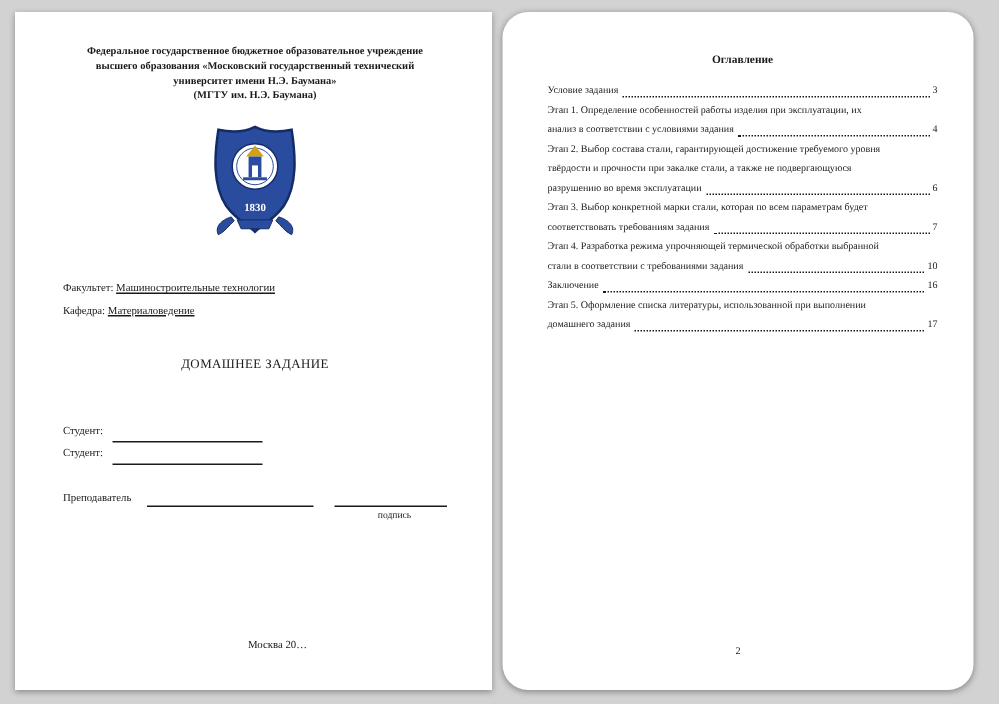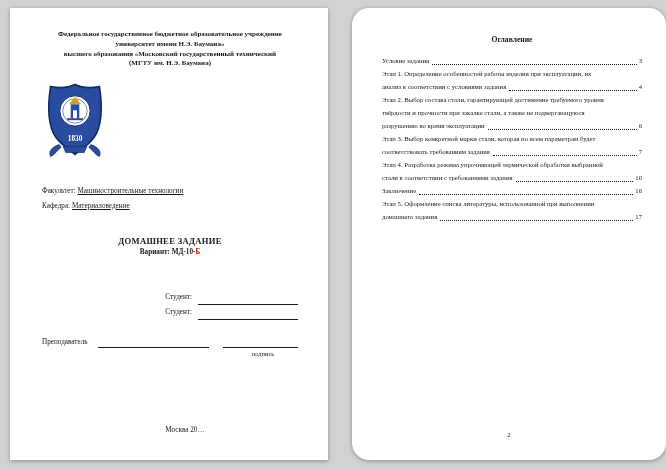--- a/index.html
+++ b/index.html
@@ -7,21 +7,21 @@
     padding: 0;
     width: 666px;
     height: 469px;
     background: #d2d2d2;
     font-family: "Liberation Serif", "DejaVu Serif", serif;
     color: #1a1a1a;
     overflow: hidden;
   }
   .canvas {
     display: flex;
-    gap: 24px;
+    gap: 7px;
     padding: 8px 10px;
     box-sizing: border-box;
     width: 666px;
     height: 469px;
   }
   .page {
     background: #ffffff;
     box-shadow: 0 1px 4px rgba(0,0,0,0.35);
     box-sizing: border-box;
     position: relative;
@@ -45,39 +45,40 @@
     text-align: center;
   }
   .doc-header .hline {
     font-size: 7px;
     font-weight: bold;
     line-height: 9.8px;
     white-space: nowrap;
   }
   .emblem-wrap {
     margin-top: 12px;
+    text-align: center;
   }
   .fac-block {
     margin-top: 18px;
     font-size: 7.2px;
   }
   .fac-block .fac-row {
     line-height: 14.5px;
     white-space: nowrap;
   }
   .fac-value {
     text-decoration: underline;
   }
   .title-block {
     margin-top: 22px;
     text-align: center;
   }
   .doc-title {
     font-size: 8.6px;
-    font-weight: bold;
+    font-weight: normal;
     letter-spacing: 0.3px;
     line-height: 12px;
   }
   .course-line {
     font-size: 7.2px;
     line-height: 11px;
   }
   .course-name { font-weight: bold; }
   .variant-line {
     font-size: 7.2px;
@@ -85,21 +86,20 @@
     line-height: 11px;
   }
   .variant-letter { color: #c00000; }
 
   .student-block {
     margin-top: 32px;
     font-size: 7.2px;
   }
   .student-row {
     display: flex;
-    justify-content: flex-end;
     align-items: flex-end;
     line-height: 15px;
   }
   .student-row .s-label { margin-right: 6px; }
   .blank {
     display: inline-block;
     border-bottom: 1px solid #1a1a1a;
     height: 9px;
     box-sizing: border-box;
   }
@@ -181,22 +181,22 @@
 </style>
 </head>
 <body>
 
 <div class="canvas">
 
   <div class="page page-1">
 
     <div class="doc-header">
       <div class="hline">Федеральное государственное бюджетное образовательное учреждение</div>
+      <div class="hline">высшего образования «Московский государственный технический</div>
       <div class="hline">университет имени Н.Э. Баумана»</div>
-      <div class="hline">высшего образования «Московский государственный технический</div>
       <div class="hline">(МГТУ им. Н.Э. Баумана)</div>
     </div>
 
     <div class="emblem-wrap">
       <svg viewBox="0 0 100 122" width="66" height="81">
         <path d="M50 5 C60 10 73 11 87 8 C91 34 93 64 79 85 C69 99 56 105 50 111 C44 105 31 99 21 85 C7 64 9 34 13 8 C27 11 40 10 50 5 Z" fill="#2a4c9f" stroke="#142c66" stroke-width="2.5"></path>
         <circle cx="50" cy="45" r="23" fill="#ffffff" stroke="#142c66" stroke-width="1.5"></circle>
         <circle cx="50" cy="45" r="18.5" fill="none" stroke="#2a4c9f" stroke-width="1"></circle>
         <path d="M41 35 L50 24 L59 35 Z" fill="#d4a017"></path>
         <rect x="43.5" y="35" width="13" height="21" fill="#2a4c9f"></rect>
@@ -213,23 +213,20 @@
       <div class="fac-row">
         <span>Факультет: </span><span class="fac-value">Машиностроительные технологии</span>
       </div>
       <div class="fac-row">
         <span>Кафедра: </span><span class="fac-value">Материаловедение</span>
       </div>
     </div>
 
     <div class="title-block">
       <div class="doc-title">ДОМАШНЕЕ ЗАДАНИЕ</div>
-      <div class="variant-line">
-        <span>Вариант: </span><span>МД-10-</span><span class="variant-letter">Б</span>
-      </div>
     </div>
 
     <div class="student-block">
       <div class="student-row">
         <span class="s-label">Студент:</span>
         <span class="blank w100"></span>
       </div>
       <div class="student-row">
         <span class="s-label">Студент:</span>
         <span class="blank w100"></span>

